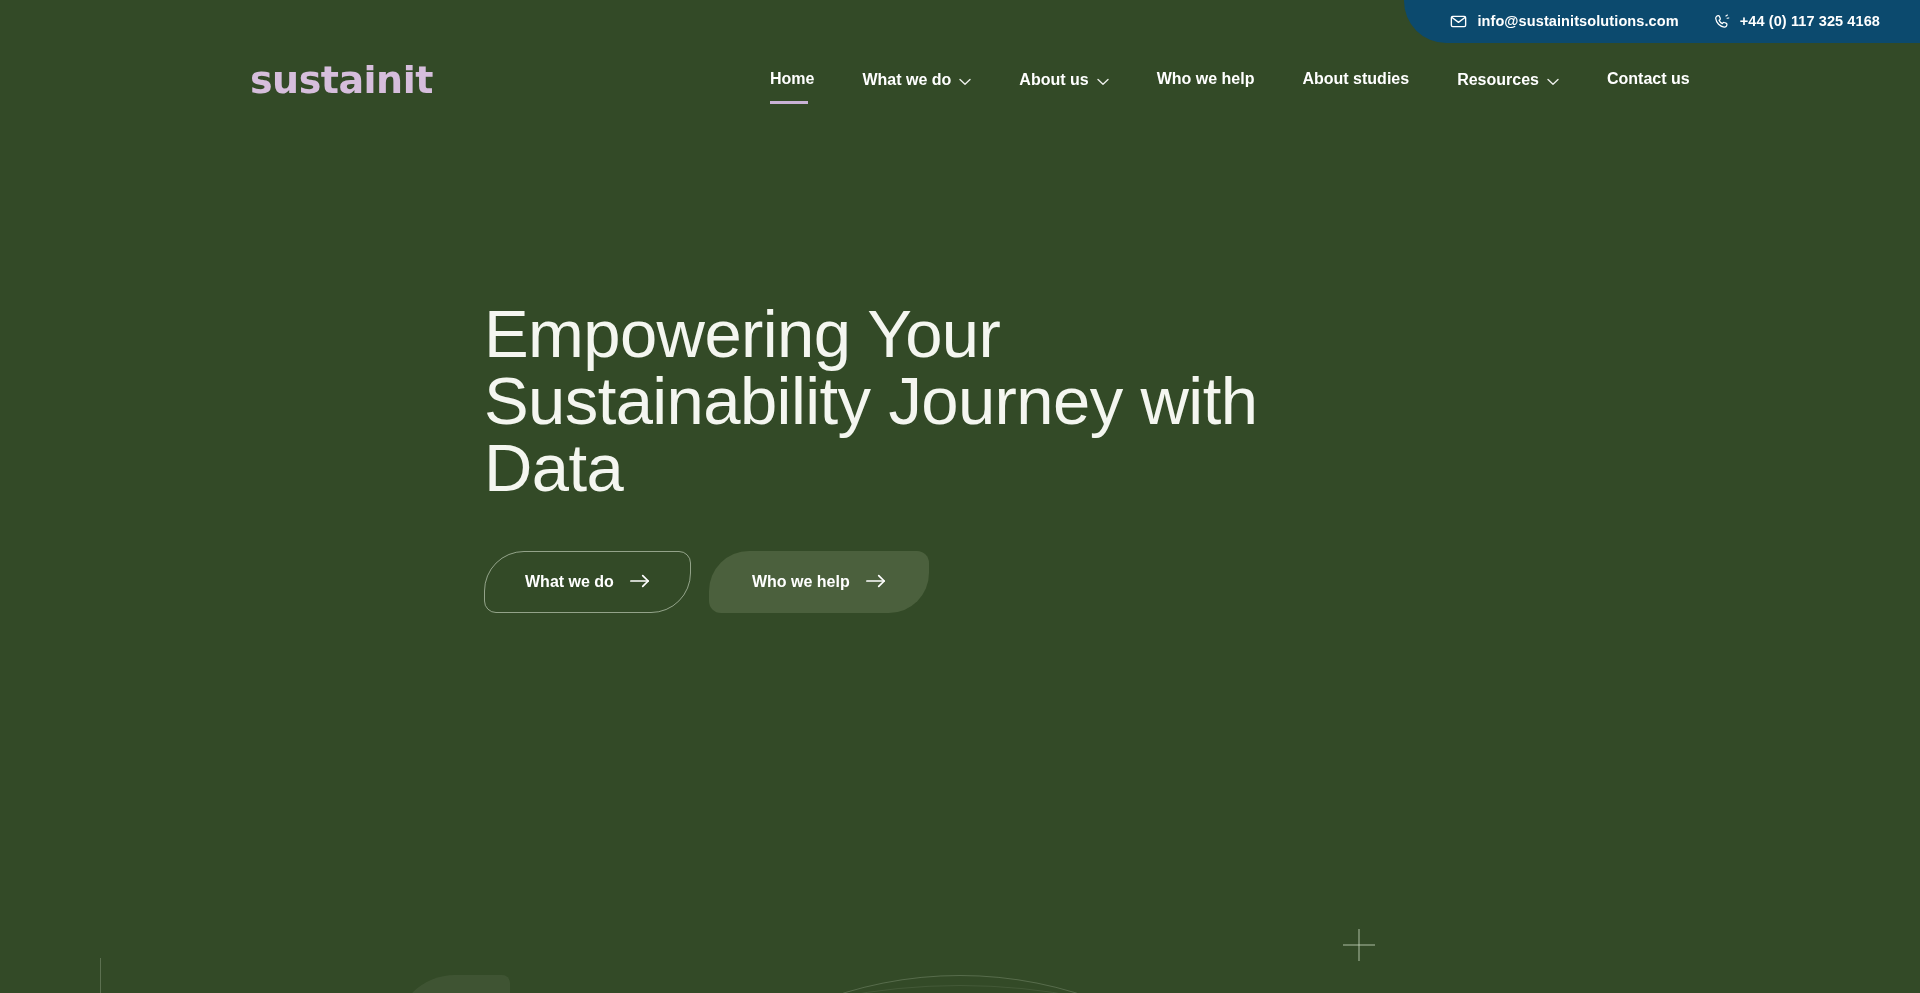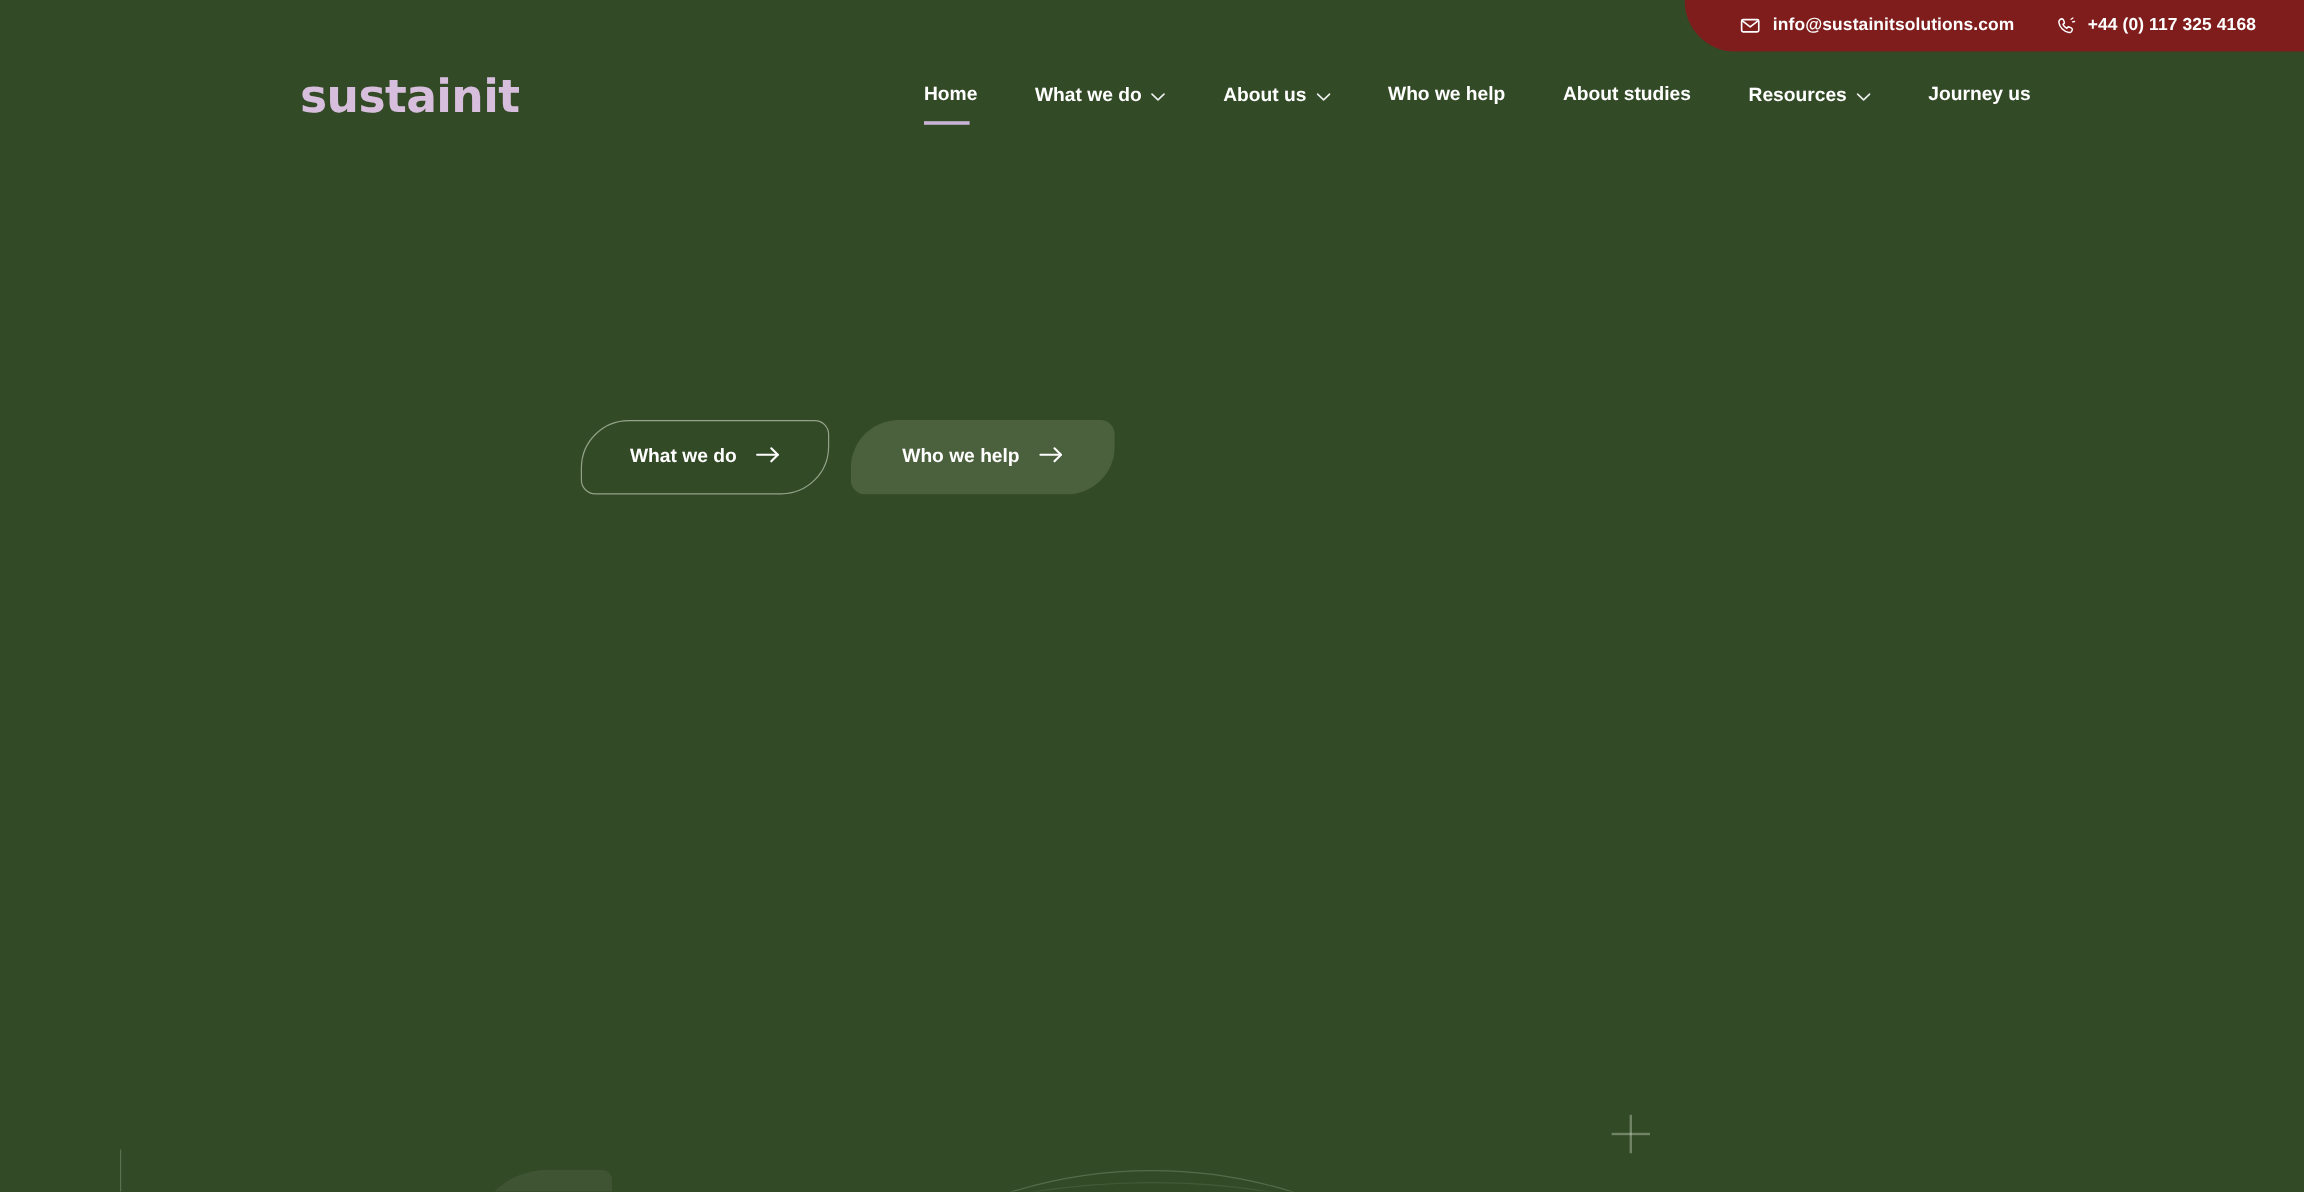--- a/index.html
+++ b/index.html
@@ -56,21 +56,21 @@
   .decor-plus::before { left: 0; top: 15px; width: 32px; height: 2px; }
   .decor-plus::after  { top: 0; left: 15px; height: 32px; width: 2px; }
 
   
   .contact-bar {
     position: absolute; top: 0; right: 0; z-index: 5;
     display: flex; align-items: center;
     gap: 34px;
     height: 43px;
     padding: 0 40px 0 46px;
-    background: #7f1d1d;
+    background: #0c4a6e;
     border-radius: 0 0 0 42px;
   }
   .contact-item {
     display: flex; align-items: center; gap: 10px;
     font-size: 14.5px; font-weight: 700; color: #FFFFFF;
     letter-spacing: 0.1px; text-decoration: none;
     line-height: 1;
   }
   .contact-item svg { display: block; flex: none; }
 
@@ -225,26 +225,27 @@
     </a>
     <a class="nav-item" href="#">
       <span>Resources</span>
       <span class="chev">
         <svg width="12" height="8" viewBox="0 0 12 8" fill="none" aria-hidden="true">
             <path d="M1 1.5 L6 6.3 L11 1.5" stroke="#FFFFFF" stroke-width="1.4" stroke-linecap="round" stroke-linejoin="round"></path>
           </svg>
       </span>
     </a>
     <a class="nav-item" href="#">
-      <span>Journey us</span>
+      <span>Contact us</span>
     </a>
   </nav>
 </header>
 
 <main class="hero">
+  <h1 class="hero-title">Empowering Your Sustainability Journey with Data</h1>
 
   <div class="hero-actions">
     <a class="btn btn-outline" href="#">
       <span>What we do</span>
       <span class="arrow">
         <svg width="20" height="16" viewBox="0 0 22 16" fill="none" aria-hidden="true">
           <path d="M1 8 H20" stroke="#FFFFFF" stroke-width="1.9" stroke-linecap="round"></path>
           <path d="M14 2 L20 8 L14 14" stroke="#FFFFFF" stroke-width="1.9" stroke-linecap="round" stroke-linejoin="round"></path>
         </svg>
       </span>

